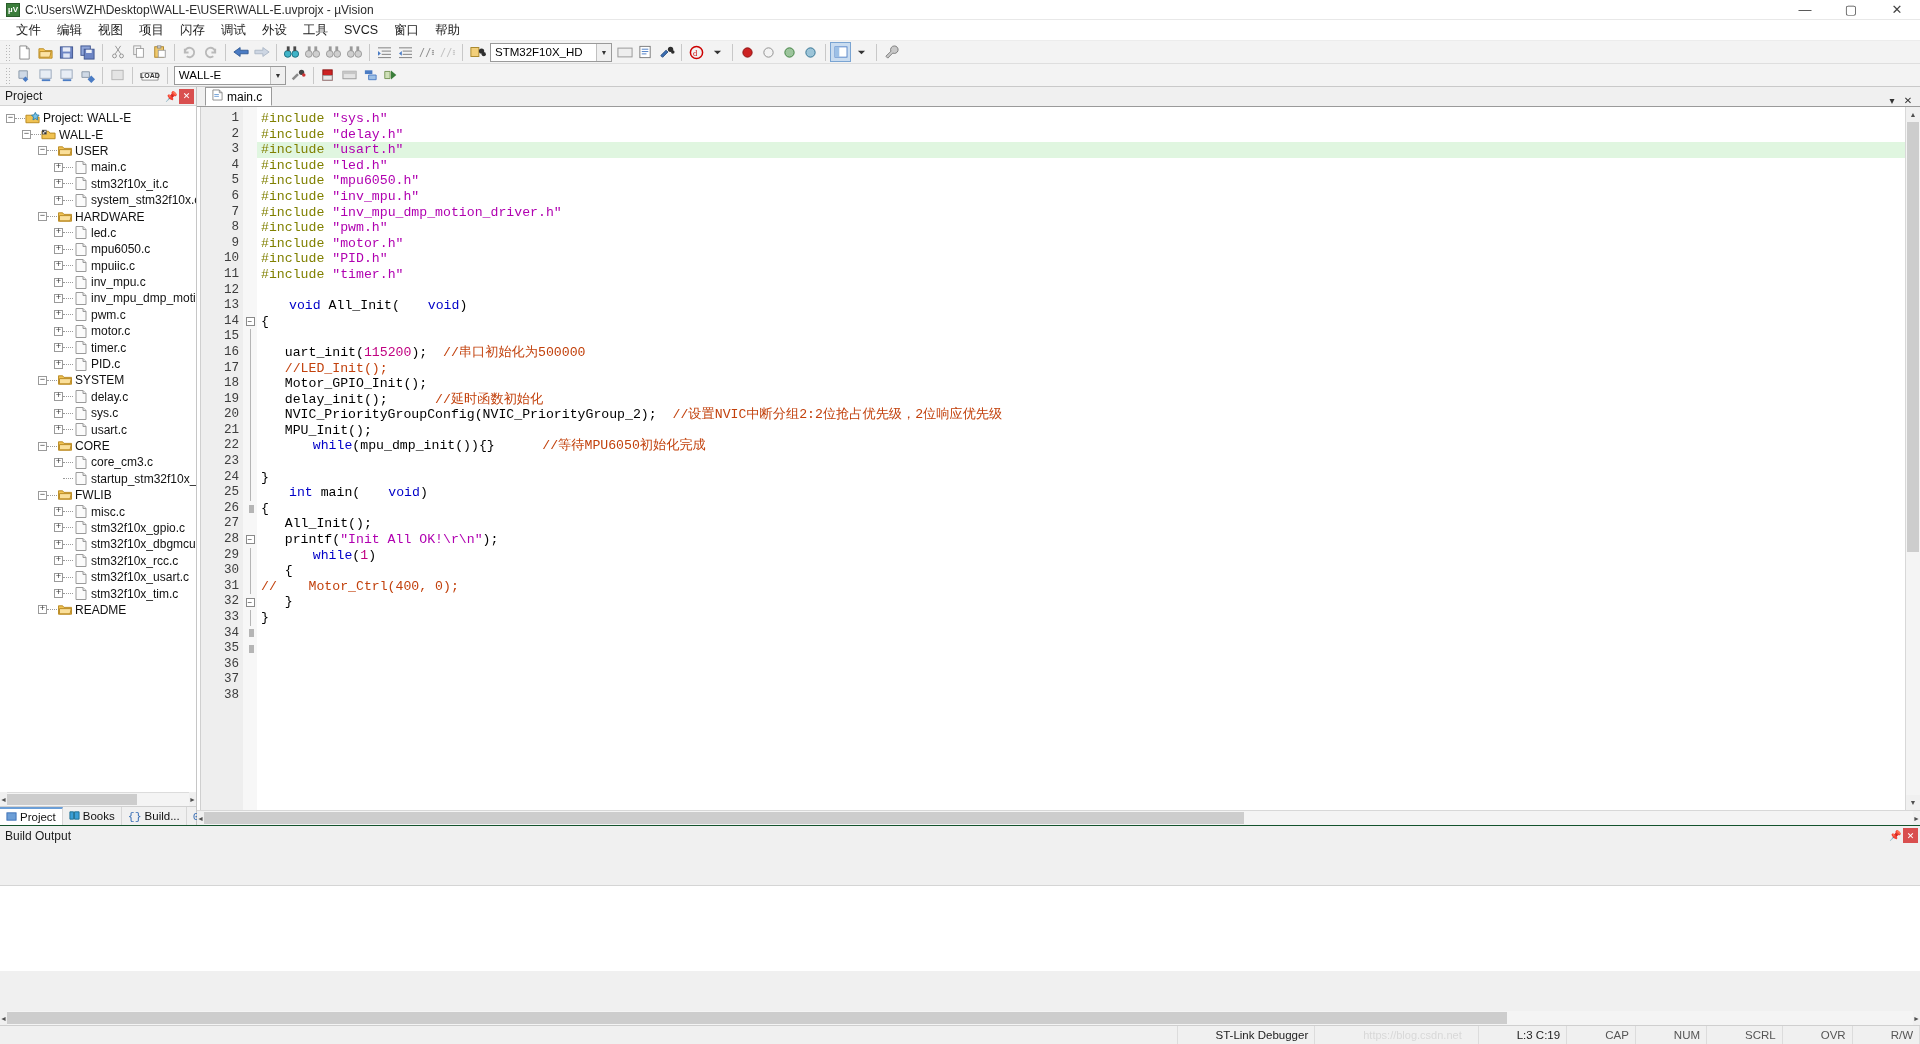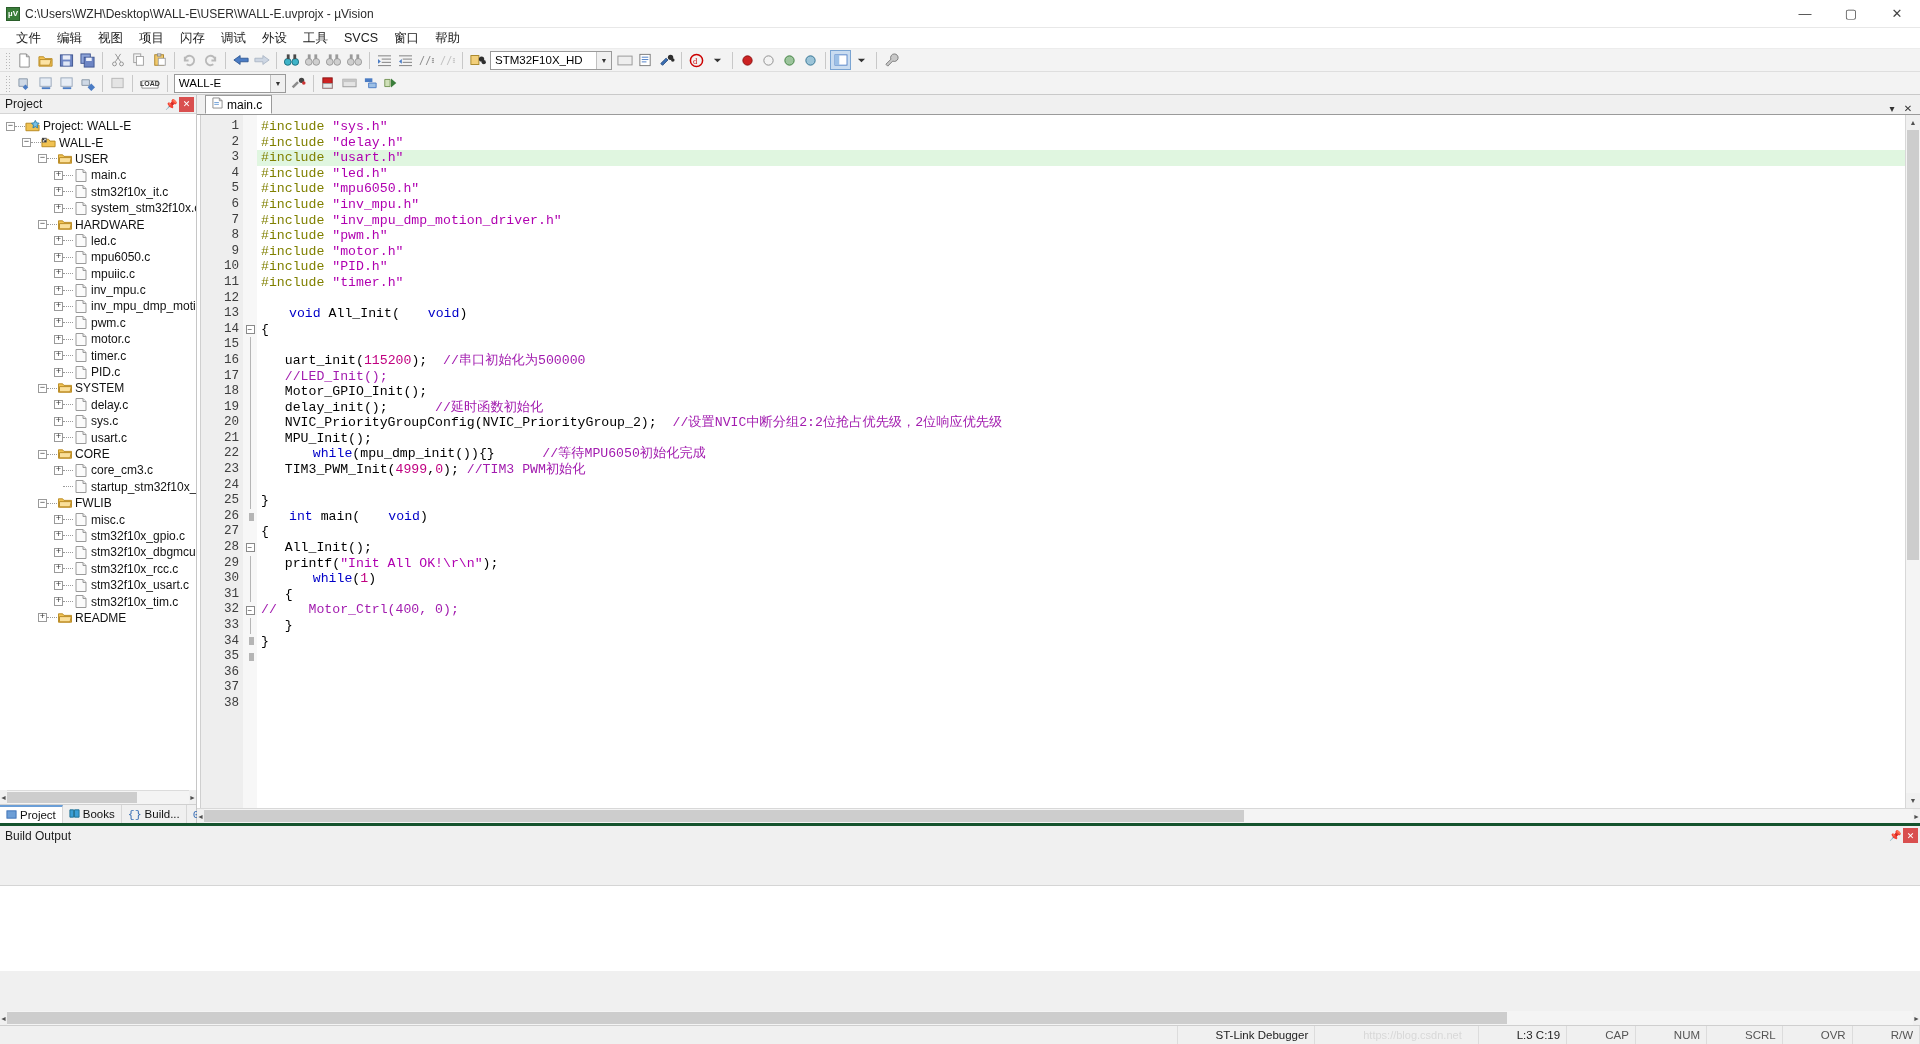--- a/index.html
+++ b/index.html
@@ -9,21 +9,21 @@
     overflow: hidden;
     background: #f0f0f0;
     font-family: "Liberation Sans", sans-serif;
     font-size: 12px;
     color: #000;
   }
   .app { width: 1920px; height: 1044px; display: flex; flex-direction: column; background:#f0f0f0; }
 
   
   .titlebar {
-    height: 28px; display: flex; align-items: center;
+    height: 20px; display: flex; align-items: center;
     background: #ffffff; border-bottom: 1px solid #e8e8e8;
     flex: none; padding-left: 6px;
   }
   .title-icon {
     width: 14px; height: 14px; margin-right: 5px;
     background: #3a7d3a; border: 1px solid #2a5d2a;
     color: #fff; font-size: 8px; line-height: 12px; text-align: center;
     font-family: "Liberation Sans", sans-serif; font-weight: bold;
   }
   .title-text { font-size: 12px; color: #2b2b2b; white-space: nowrap; }
@@ -154,21 +154,21 @@
     font-size: 8px; line-height: 7px; text-align: center; color: #333;
   }
   .vline { width: 1px; height: 15.6px; background: #b5b5b5; margin: 0 auto; }
   .vline.end { height: 8px; border-bottom: 1px solid #b5b5b5; width: 5px; margin-left: 6px; }
   .lines { flex: 1 1 auto; padding-top: 4px; overflow: hidden; min-width: 0; }
   .ln { height: 15.6px; white-space: pre; padding-left: 4px; }
   .ln.hl { background: #e0f6e0; }
   .k { color: #0000c8; margin-left: 28px; }           
   .s { color: #b000b0; }           
   .p { color: #808000; }           
-  .c { color: #a21caf; }           
+  .c { color: #c2410c; }           
   .n { color: #c00080; }           
   .t { color: #000000; }           
 
   
   .vscroll {
     width: 15px; flex: none; background: #f0f0f0; border-left: 1px solid #d8d8d8;
     display: flex; flex-direction: column;
   }
   .sb-btn {
     height: 15px; background: #f0f0f0; display: flex; align-items: center; justify-content: center;
@@ -191,21 +191,21 @@
   .ptab {
     display: flex; align-items: center; gap: 3px; padding: 0 6px; height: 100%;
     border-right: 1px solid #d7d7d7; color: #111;
   }
   .ptab.active { background: #fff; border-top: 2px solid #6b9ed6; }
   .tree-hscroll { height: 14px; background: #f0f0f0; display: flex; align-items: center; flex: none; border-top:1px solid #dcdcdc;}
 
   
   .build {
     flex: none; display: flex; flex-direction: column;
-    background: #f0f0f0; border-top: 3px solid #14532d; gap: 40px;
+    background: #f0f0f0; border-top: 1px solid #14532d; gap: 40px;
   }
   .build-head {
     height: 19px; display: flex; align-items: center; padding-left: 5px;
     font-size: 12px; color: #1b1b1b; background: #f0f0f0;
   }
   .build-head .ctrls { margin-left: auto; display: flex; }
   .build-body {
     height: 86px; background: #fff; border-top: 1px solid #d5d5d5;
     display: flex;
   }
@@ -1125,21 +1125,20 @@
               <div class="ln"><span class="k">void</span><span class="t"> All_Init(</span><span class="k">void</span><span class="t">)</span></div>
               <div class="ln"><span class="t">{</span></div>
               <div class="ln">&nbsp;</div>
               <div class="ln"><span class="t">   uart_init(</span><span class="n">115200</span><span class="t">);  </span><span class="c">//串口初始化为500000</span></div>
               <div class="ln"><span class="t">   </span><span class="c">//LED_Init();</span></div>
               <div class="ln"><span class="t">   Motor_GPIO_Init();</span></div>
               <div class="ln"><span class="t">   delay_init();      </span><span class="c">//延时函数初始化</span></div>
               <div class="ln"><span class="t">   NVIC_PriorityGroupConfig(NVIC_PriorityGroup_2);  </span><span class="c">//设置NVIC中断分组2:2位抢占优先级，2位响应优先级</span></div>
               <div class="ln"><span class="t">   MPU_Init();</span></div>
               <div class="ln"><span class="t">   </span><span class="k">while</span><span class="t">(mpu_dmp_init()){}      </span><span class="c">//等待MPU6050初始化完成</span></div>
-              <div class="ln"><span class="t">   TIM3_PWM_Init(</span><span class="n">4999</span><span class="t">,</span><span class="n">0</span><span class="t">); </span><span class="c">//TIM3 PWM初始化</span></div>
               <div class="ln">&nbsp;</div>
               <div class="ln"><span class="t">}</span></div>
               <div class="ln"><span class="k">int</span><span class="t"> main(</span><span class="k">void</span><span class="t">)</span></div>
               <div class="ln"><span class="t">{</span></div>
               <div class="ln"><span class="t">   All_Init();</span></div>
               <div class="ln"><span class="t">   printf(</span><span class="s">"Init All OK!\r\n"</span><span class="t">);</span></div>
               <div class="ln"><span class="t">   </span><span class="k">while</span><span class="t">(</span><span class="n">1</span><span class="t">)</span></div>
               <div class="ln"><span class="t">   {</span></div>
               <div class="ln"><span class="c">//    Motor_Ctrl(400, 0);</span></div>
               <div class="ln"><span class="t">   }</span></div>

